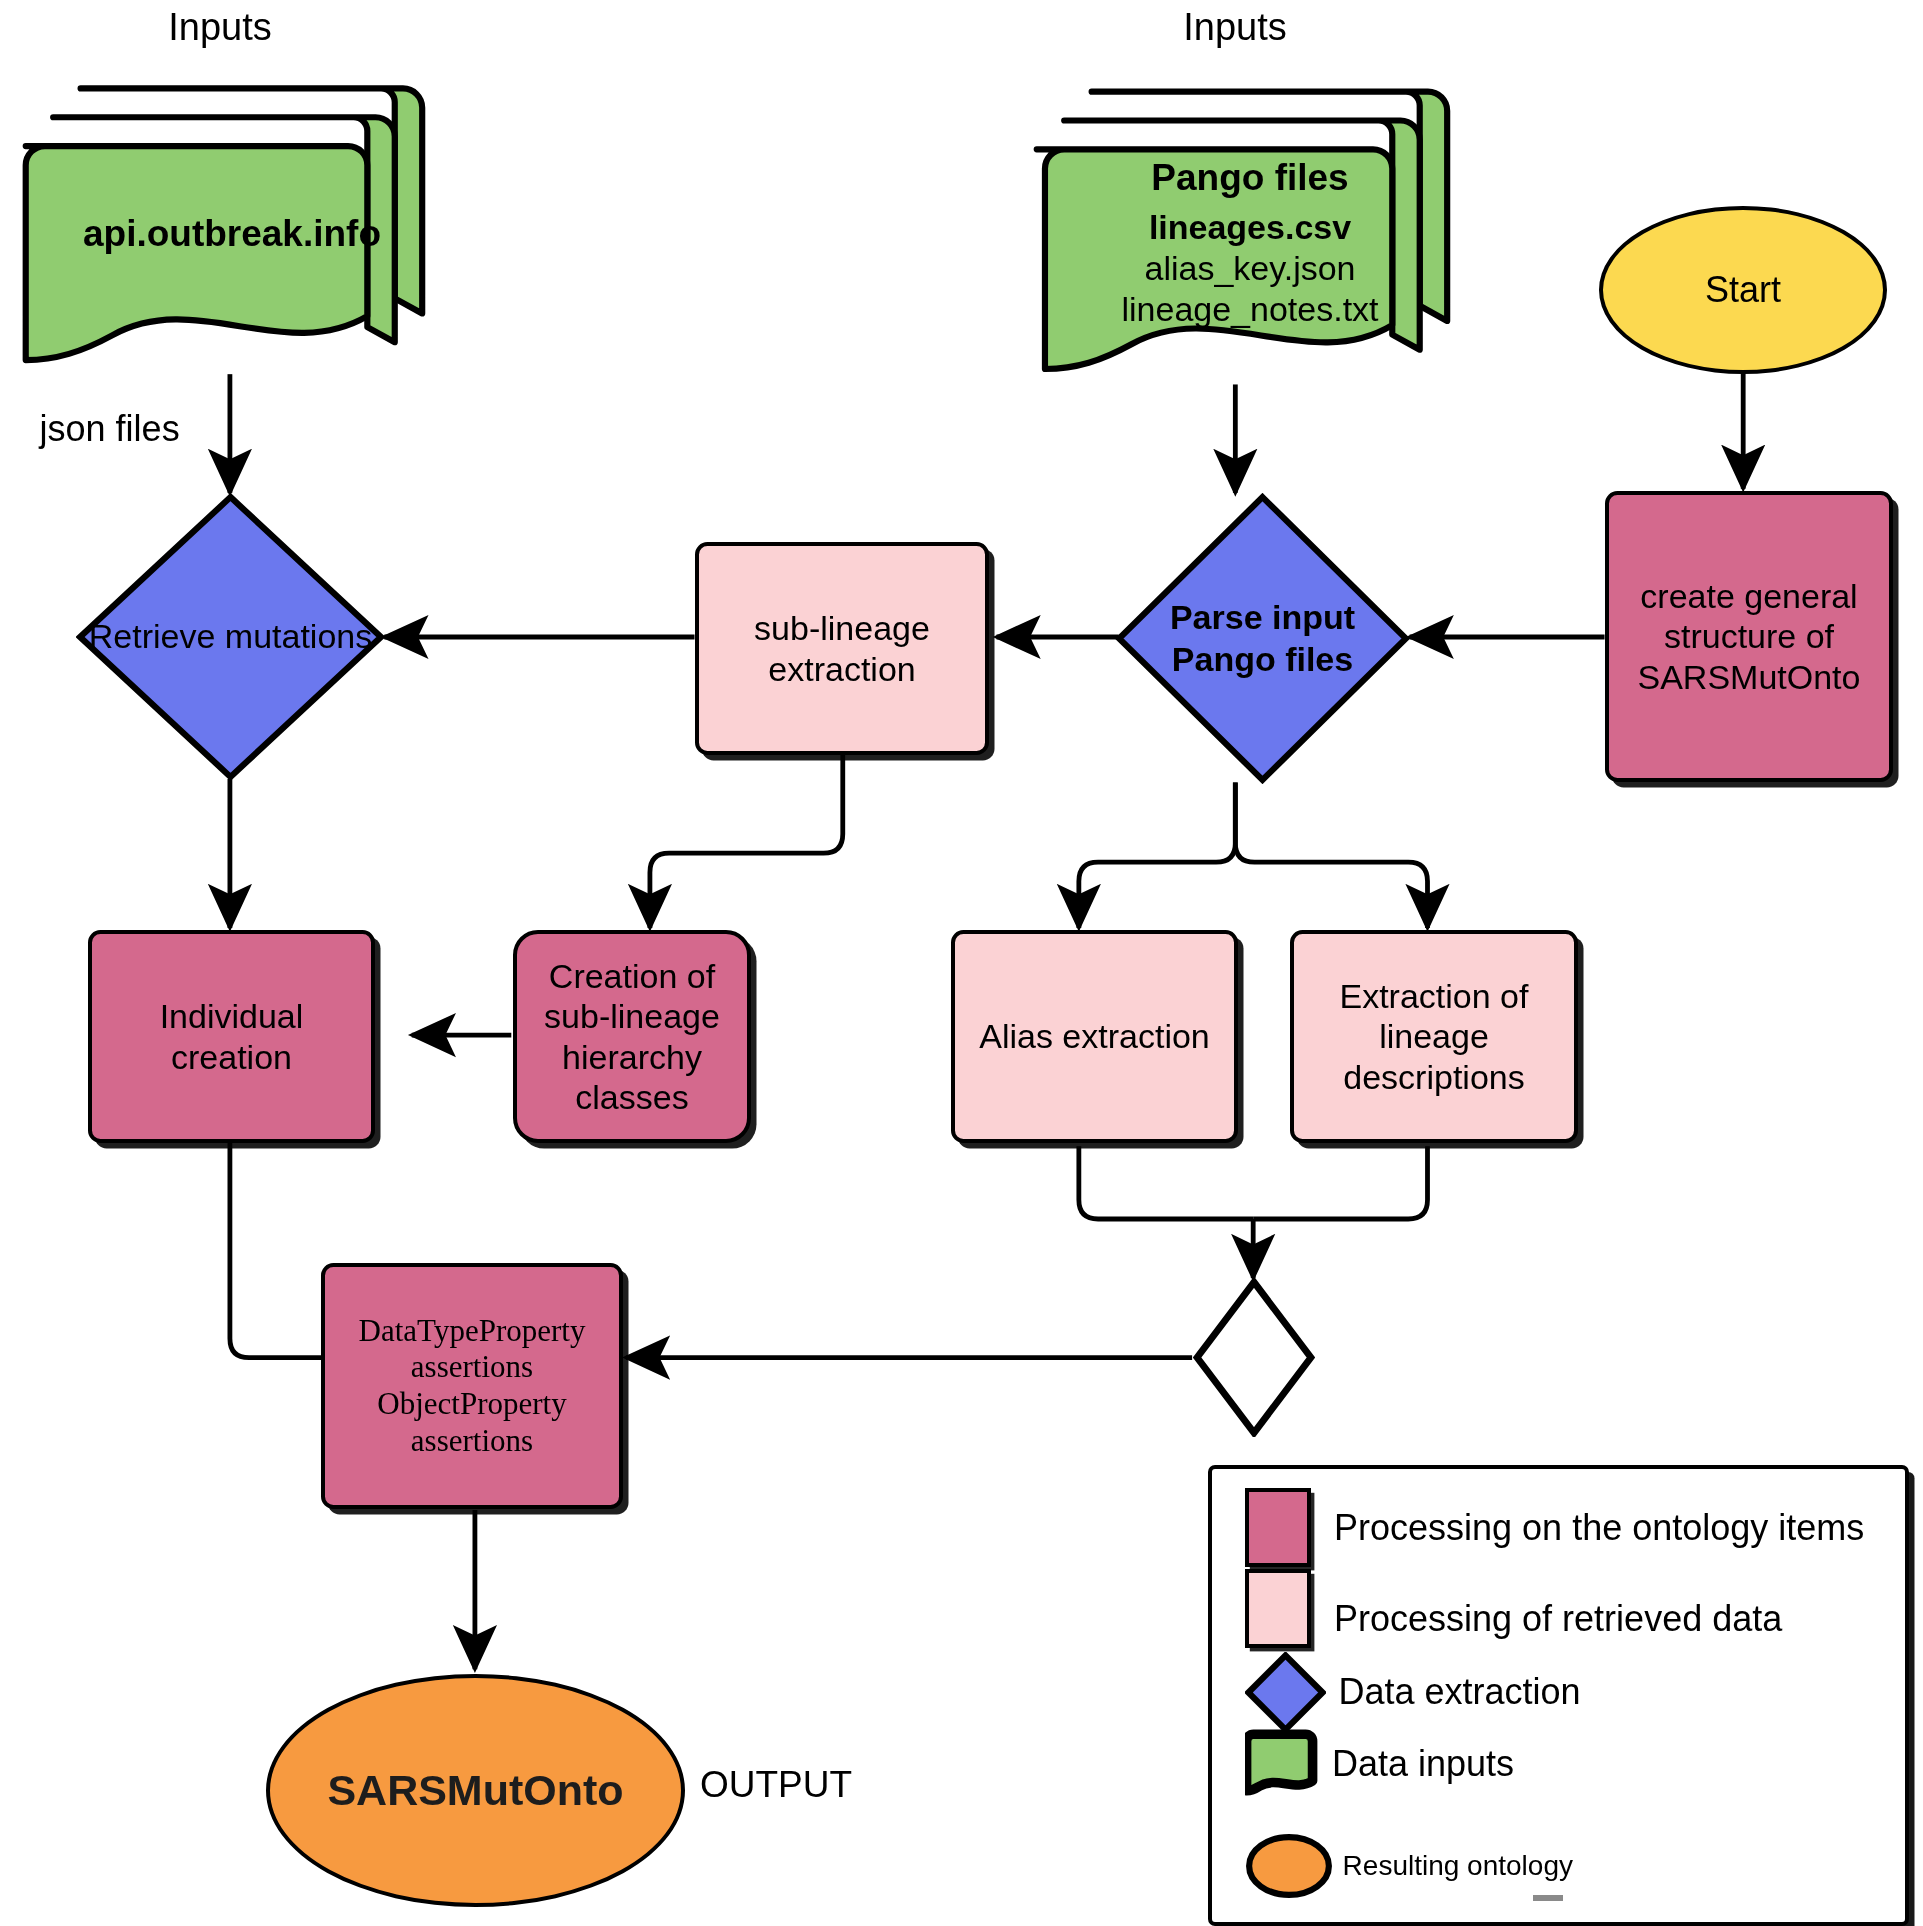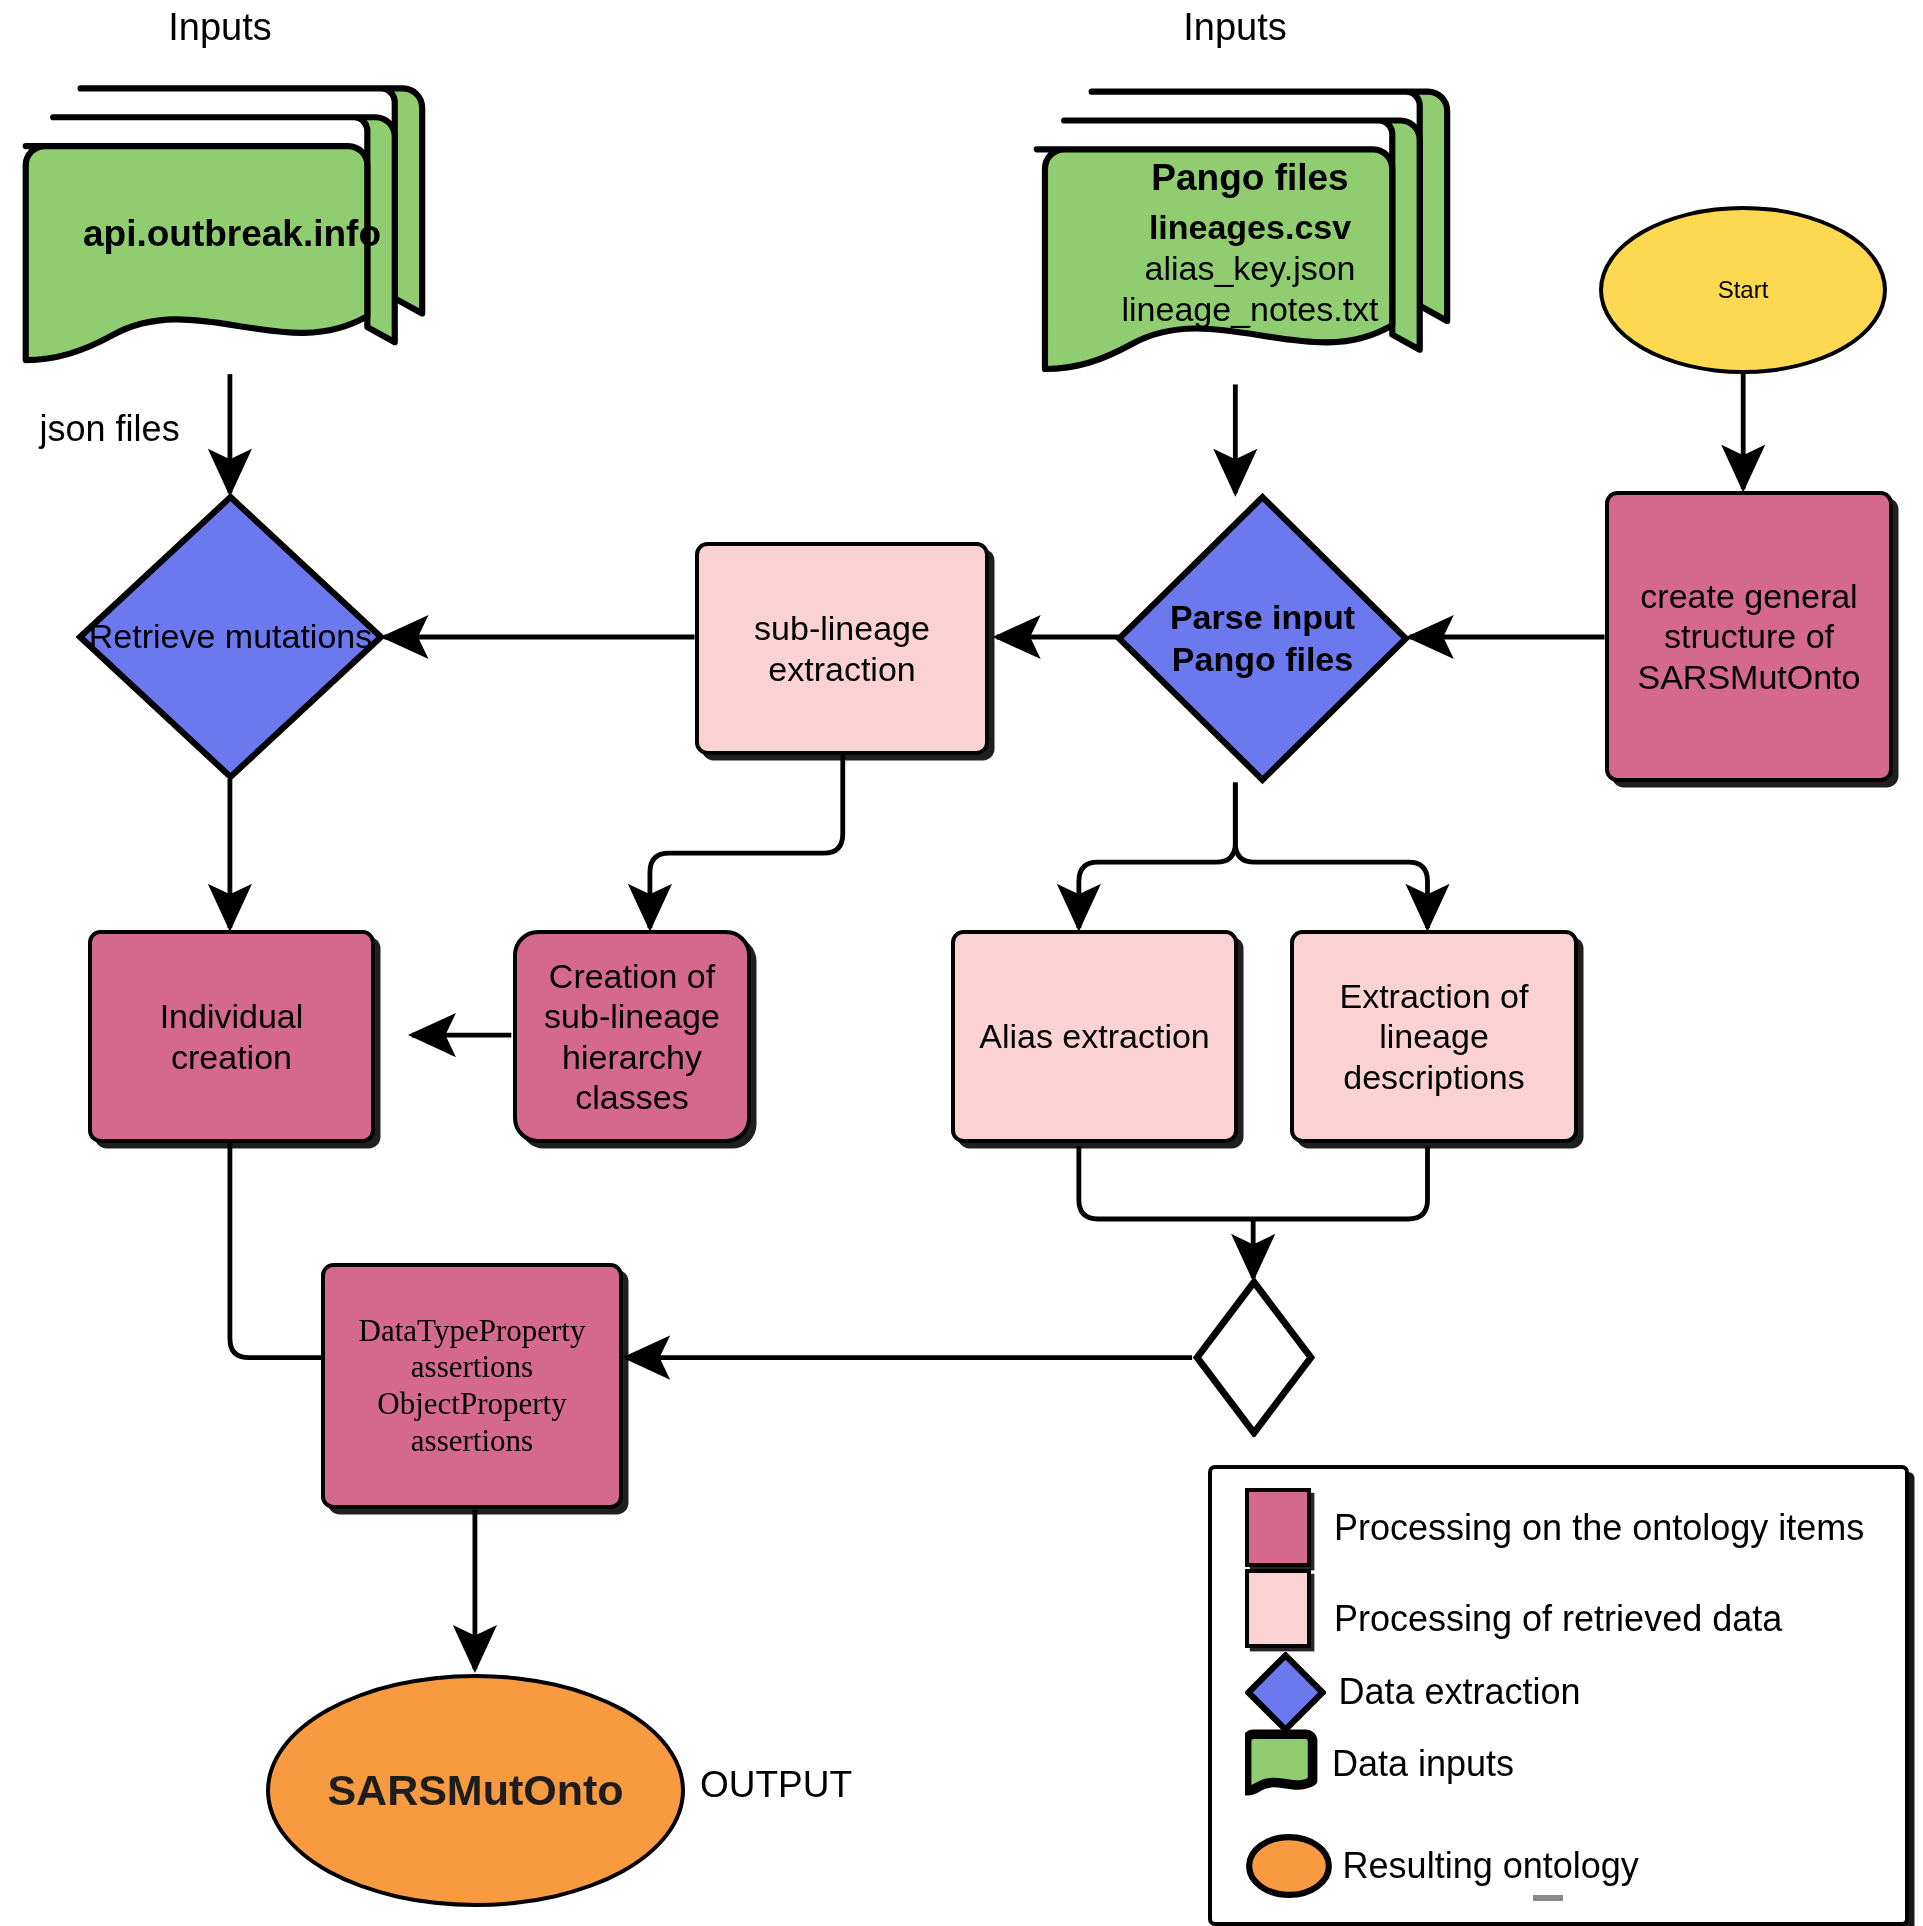--- a/index.html
+++ b/index.html
@@ -115,21 +115,21 @@
       <path d="M20,98 h490 a28,28 0 0 1 28,28 v228
                c-120,72 -258,-40 -380,28
                c-44,24 -80,36 -126,36 v-292 a28,28 0 0 1 28,-28 z" fill="#90cc70"></path>
     </g>
   </svg>
   <div class="plain bold" style="left:1037px;top:157px;width:426px;font-size:37px;">Pango files</div>
   <div class="plain" style="left:1037px;top:208px;width:426px;font-size:34px;font-weight:bold;">lineages.csv</div>
   <div class="plain" style="left:1037px;top:249px;width:426px;font-size:34px;">alias_key.json</div>
   <div class="plain" style="left:1037px;top:290px;width:426px;font-size:34px;">lineage_notes.txt</div>
 
-  <div class="node oval start" style="left:1599px;top:206px;width:288px;height:168px;font-size:24px;">Start</div>
+  <div class="node oval start" style="left:1599px;top:206px;width:288px;height:168px;font-size:36px;">Start</div>
 
   <div class="node rect onto" style="left:1605px;top:491px;width:288px;height:291px;font-size:34px;padding:0 12.4px;">create general structure of SARSMutOnto</div>
 
   <div class="dia" style="left:1115px;top:493px;width:295px;height:291px;font-weight:bold;">
     <svg class="inner" viewBox="0 0 430 424" preserveAspectRatio="none">
       <polygon points="215,6 424,212 215,418 6,212" fill="#6b78ee" stroke="#000" stroke-width="9"></polygon>
     </svg>
     <div class="txt" style="font-size:34px;">Parse input Pango files</div>
   </div>
 
@@ -198,20 +198,20 @@
       </span>
       <span class="leg-txt" style="font-size:36px;margin-left:11px;">Data inputs</span>
     </div>
 
     <div class="leg-row" style="left:33px;top:356px;width:632px;height:81px;">
       <span class="leg-sw" style="width:88px;height:66px;">
         <svg viewBox="0 0 128 96" style="width:88px;height:66px;">
           <ellipse cx="64" cy="48" rx="58" ry="42" fill="#f79a40" stroke="#000" stroke-width="9"></ellipse>
         </svg>
       </span>
-      <span class="leg-txt" style="font-size:36px;margin-left:9.6px;text-align:right;">Resulting ontology</span>
+      <span class="leg-txt" style="font-size:28px;margin-left:9.6px;text-align:right;">Resulting ontology</span>
     </div>
 
     <span style="position:absolute;left:321px;top:426px;width:30px;height:6.2px;background:#8a8a8a;"></span>
   </div>
 
 </div>
 
 
 </body></html>

